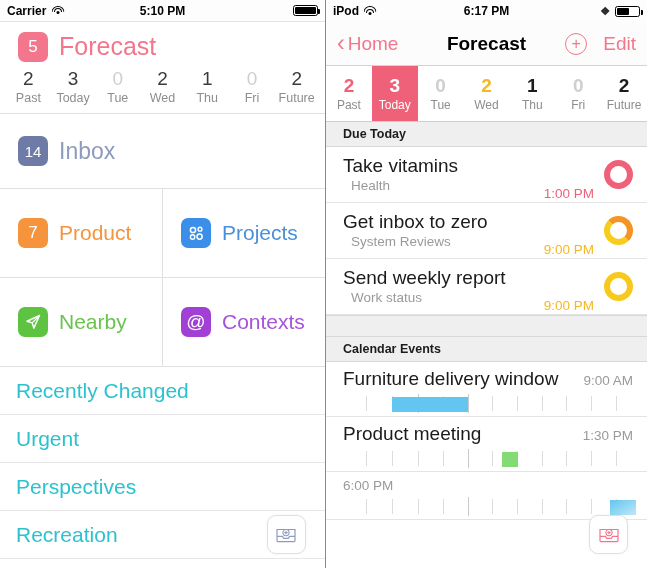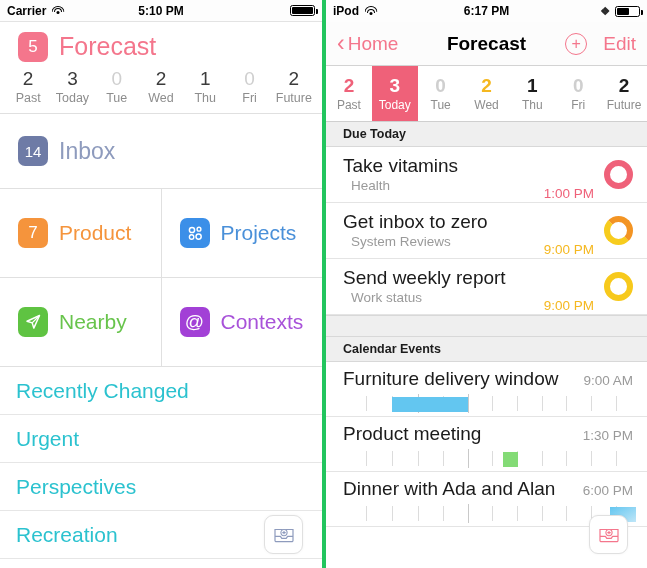--- a/index.html
+++ b/index.html
@@ -37,21 +37,21 @@
     position:relative; display:inline-block; }
   .batt::after { content:""; position:absolute; right:-3.5px; top:3px;
     width:2px; height:5px; background:#000; border-radius:0 1px 1px 0; }
   .batt .fill { position:absolute; left:1px; top:1px; bottom:1px; background:#000;
     border-radius:1px; }
 
   
   .left {
     width:328px; height:568px; background:#fff;
     display:flex; flex-direction:column;
-    border-right:4px solid #22c55e; position:relative;
+    border-right:1px solid #22c55e; position:relative;
   }
   .left .statusbar { border-bottom:1px solid #e3e3e3; }
 
   .forecast-hdr {
     display:flex; align-items:center; gap:11px;
     padding:10px 0 6px 18px; height:45px;
   }
   .sq-icon {
     width:30px; height:30px; border-radius:7px;
     display:flex; align-items:center; justify-content:center;
@@ -419,21 +419,20 @@
           <span class="tick" style="left:68.5%"></span>
         <span class="tick" style="left:77%"></span>
           <span class="tick" style="left:85.5%"></span>
         <span class="tick" style="left:94%"></span>
         <span class="block" style="left:55%;width:5.5%;background:#84db76"></span>
       </div>
     </div>
 
     <div class="ev-row">
       <div class="ev-top">
-        <span class="ev-title">Dinner with Ada and Alan</span>
         <span class="ev-time">6:00 PM</span>
       </div>
       <div class="timeline">
         <span class="tick" style="left:8%"></span>
           <span class="tick" style="left:17%"></span>
         <span class="tick" style="left:26%"></span>
           <span class="tick" style="left:34.5%"></span>
         <span class="tick major" style="left:43%"></span>
           <span class="tick" style="left:51.5%"></span>
         <span class="tick" style="left:60%"></span>

